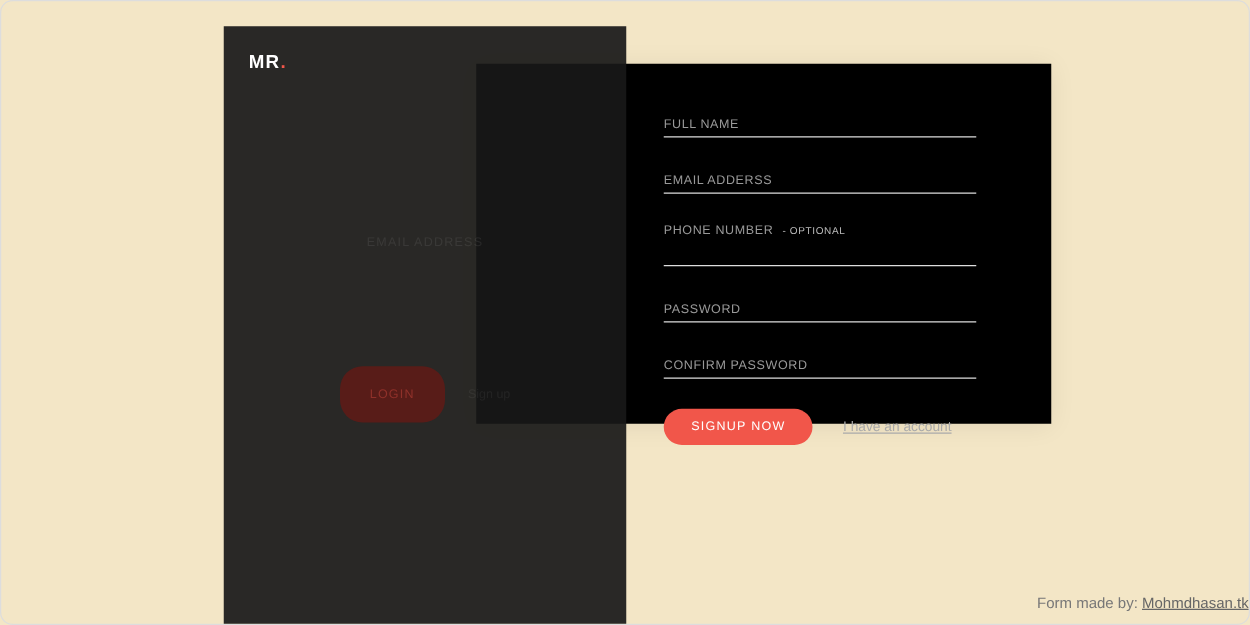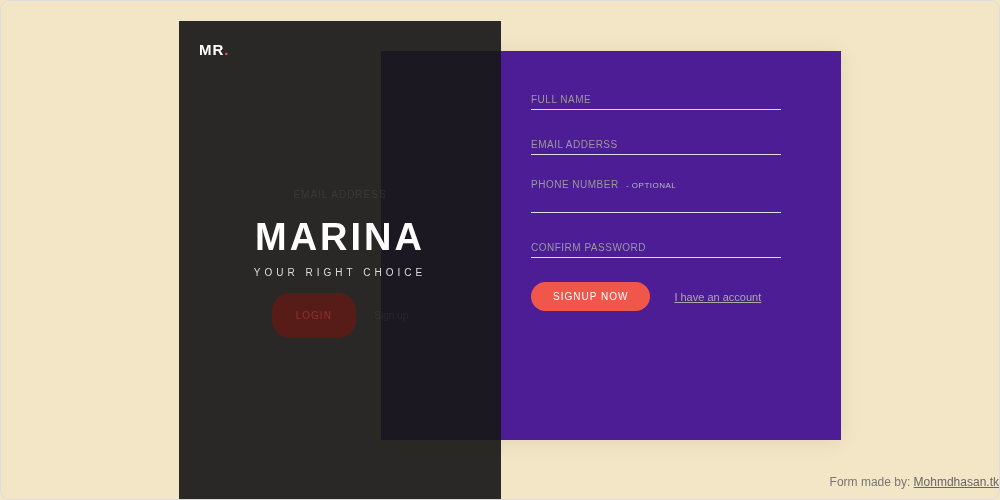--- a/index.html
+++ b/index.html
@@ -16,22 +16,22 @@
 .container {
   position: relative;
   width: 100%;
   height: 100%;
 }
 .signup-card {
   position: absolute;
   left: 380px;
   top: 50px;
   width: 460px;
-  height: 389px;
-  background: #4c1d95;
+  height: 288px;
+  background: #000000;
   box-shadow: 0 2px 20px rgba(0,0,0,0.08);
   padding: 38px 60px 30px 150px;
 }
 .field {
   position: relative;
   margin-bottom: 24px;
 }
 .field input {
   width: 100%;
   border: none;
@@ -167,37 +167,36 @@
       <input type="text" placeholder="EMAIL ADDERSS" style="">
     </div>
     <div class="field">
       <div class="label-wrap">
         <span>PHONE NUMBER</span>
         <span class="hint">- OPTIONAL</span>
       </div>
       <input type="text" style="">
     </div>
     <div class="field">
+      <input type="password" placeholder="PASSWORD" style="">
+    </div>
+    <div class="field">
       <input type="password" placeholder="CONFIRM PASSWORD" style="">
     </div>
     <div class="actions">
       <button class="btn-signup">SIGNUP NOW</button>
       <span class="have-account">I have an account</span>
     </div>
   </div>
 
   <div class="overlay-card">
     <div class="logo">
       <span>MR</span><span class="dot">.</span>
     </div>
     <div class="ghost-label">EMAIL ADDRESS</div>
-    <div class="brand">
-      <div class="brand-title">MARINA</div>
-      <div class="brand-sub">YOUR RIGHT CHOICE</div>
-    </div>
     <div class="ghost-actions">
       <button class="btn-login">LOGIN</button>
       <span class="ghost-link">Sign up</span>
     </div>
   </div>
 
   <div class="footer">
     <span>Form made by: </span><a>Mohmdhasan.tk</a>
   </div>
 

